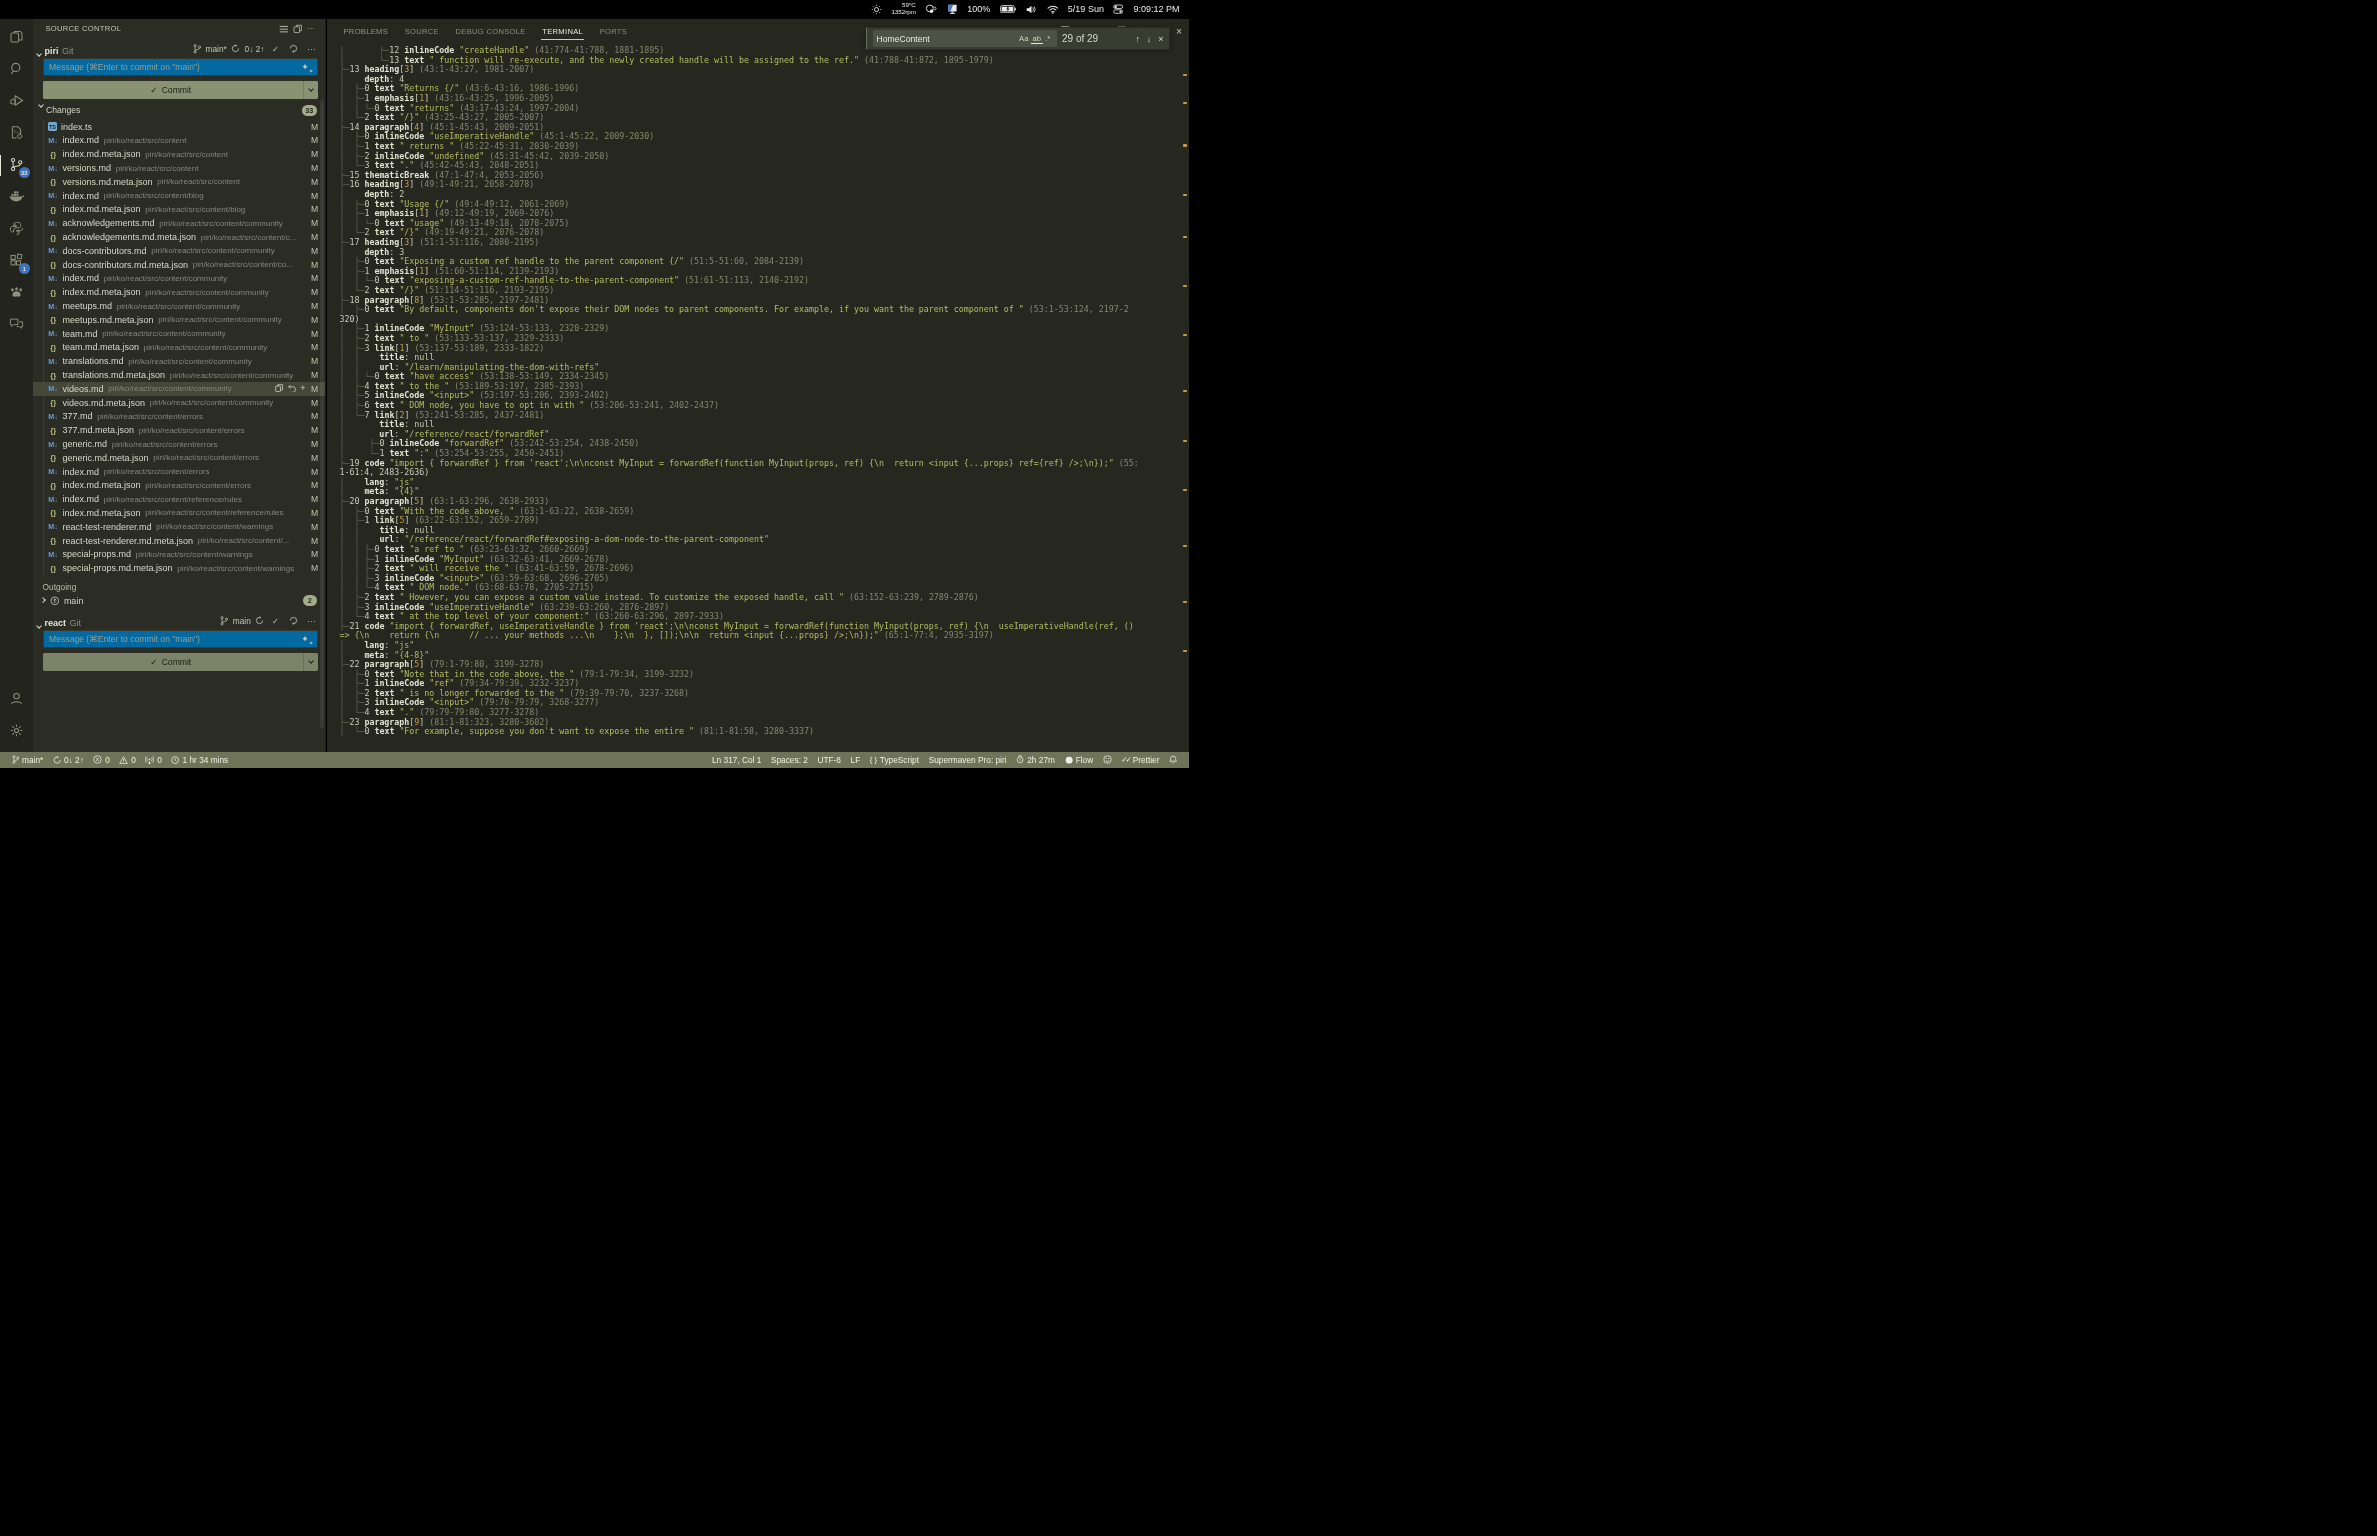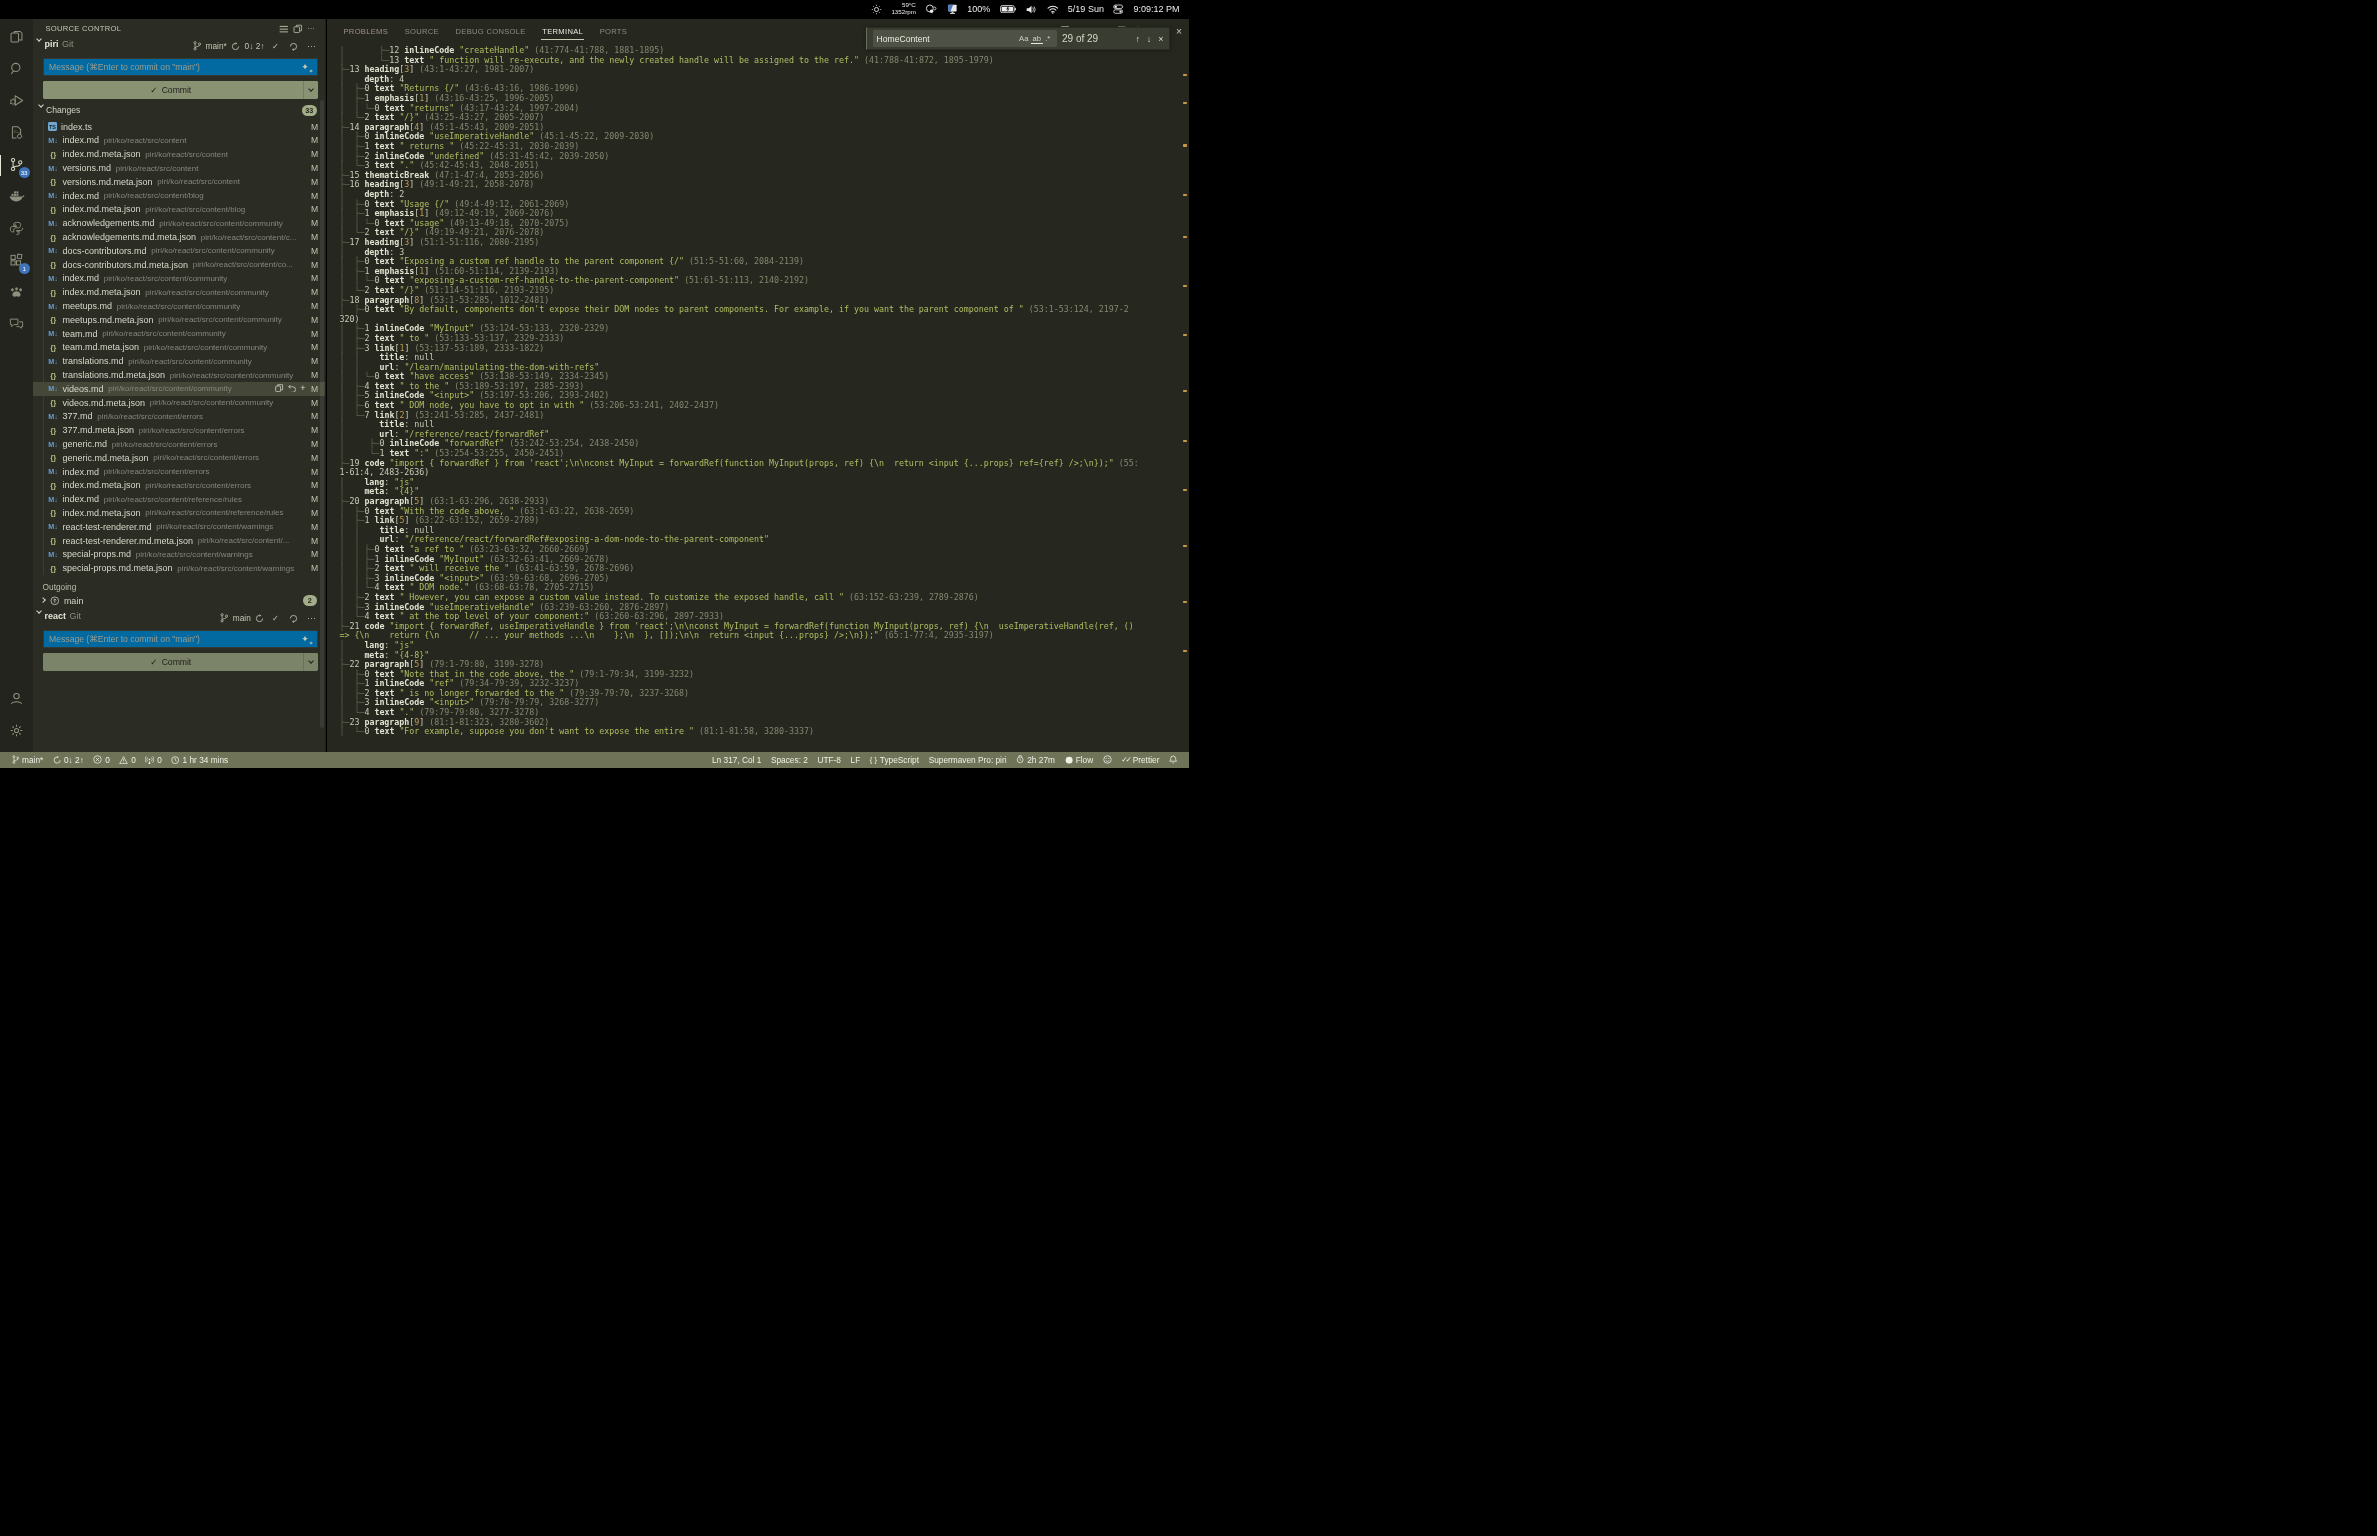--- a/index.html
+++ b/index.html
@@ -21,21 +21,21 @@
   .ab-item.active{color:#dcdfcd}
   .ab-item.active::before{content:"";position:absolute;left:0;top:5.5px;bottom:5.5px;width:1.4px;background:#e7e9da}
   .ab-badge{position:absolute;right:3.4px;bottom:3.4px;min-width:11px;height:11px;border-radius:6.2px;background:#3f74ba;color:#fff;font-size:6.2px;display:flex;align-items:center;justify-content:center;padding:0 2.1px}
   .ab-bottom{margin-top:auto;display:flex;flex-direction:column;align-items:center;padding-bottom:4.1px}
 
   
   .sidebar{position:absolute;top:18.6px;left:33px;width:293px;bottom:13px;background:#2b2d25;border-right:0.7px solid #1d1f18;overflow:hidden}
   .sb-title{height:20.6px;display:flex;align-items:center;padding:0 6.9px 0 12.4px;font-size:7.6px;letter-spacing:0.3px;color:#c3c6b2}
   .sb-title .spacer,.repo-head .spacer{flex:1}
   .sb-ico{color:#b9bda8;display:flex;align-items:center;justify-content:center;width:13.8px;height:13.8px;cursor:pointer}
-  .repo-head{height:16.5px;display:flex;align-items:flex-start;gap:3.4px;padding:0 6.9px 0 4.1px;font-size:9px}
+  .repo-head{height:16.5px;display:flex;align-items:flex-end;gap:3.4px;padding:0 6.9px 0 4.1px;font-size:9px}
   .repo-name{font-weight:700;color:#e2e4d4}
   .repo-type{color:#8b8e7d}
   .repo-meta{display:flex;align-items:center;gap:4.1px;color:#c3c6b2;font-size:8.3px}
   .msg-row{display:flex;margin:2.8px 6.9px 0 9.6px;position:relative}
   .msg-input{flex:1;height:18px;background:#0369a1;border:0.7px solid #363931;border-radius:1.4px;color:#d6d8c9;font-size:8.6px;padding:0 18px 0 5.5px;outline:none}
   .msg-input::placeholder{color:#9a9e8e}
   .sparkle{position:absolute;right:4.8px;top:3.4px;color:#c5c9b4}
   .commit-row{display:flex;margin:4.8px 6.9px 0 9.6px}
   .commit-btn{flex:1;height:18px;background:#8a9274;border-radius:1.4px;display:flex;align-items:center;justify-content:center;gap:4.1px;color:#21231b;font-size:8.6px;cursor:pointer}
   .commit-btn .dd{width:15px;align-self:stretch;border-left:0.7px solid #767e62;display:flex;align-items:center;justify-content:center;margin-left:auto}
@@ -713,21 +713,21 @@
       <div class="tline"><span class="t">│</span>  <span class="t">├─</span>0 <span class="k">text</span> <span class="s">"Usage {/"</span> <span class="l">(49:4-49:12, 2061-2069)</span></div>
       <div class="tline"><span class="t">│</span>  <span class="t">├─</span>1 <span class="k">emphasis</span>[<span class="n">1</span>] <span class="l">(49:12-49:19, 2069-2076)</span></div>
       <div class="tline"><span class="t">│</span>  <span class="t">│</span> <span class="t">└─</span>0 <span class="k">text</span> <span class="s">"usage"</span> <span class="l">(49:13-49:18, 2070-2075)</span></div>
       <div class="tline"><span class="t">│</span>  <span class="t">└─</span>2 <span class="k">text</span> <span class="s">"/}"</span> <span class="l">(49:19-49:21, 2076-2078)</span></div>
       <div class="tline"><span class="t">├─</span>17 <span class="k">heading</span>[<span class="n">3</span>] <span class="l">(51:1-51:116, 2080-2195)</span></div>
       <div class="tline"><span class="t">│</span>    <span class="k">depth</span>: 3</div>
       <div class="tline"><span class="t">│</span>  <span class="t">├─</span>0 <span class="k">text</span> <span class="s">"Exposing a custom ref handle to the parent component {/"</span> <span class="l">(51:5-51:60, 2084-2139)</span></div>
       <div class="tline"><span class="t">│</span>  <span class="t">├─</span>1 <span class="k">emphasis</span>[<span class="n">1</span>] <span class="l">(51:60-51:114, 2139-2193)</span></div>
       <div class="tline"><span class="t">│</span>  <span class="t">│</span> <span class="t">└─</span>0 <span class="k">text</span> <span class="s">"exposing-a-custom-ref-handle-to-the-parent-component"</span> <span class="l">(51:61-51:113, 2140-2192)</span></div>
       <div class="tline"><span class="t">│</span>  <span class="t">└─</span>2 <span class="k">text</span> <span class="s">"/}"</span> <span class="l">(51:114-51:116, 2193-2195)</span></div>
-      <div class="tline"><span class="t">├─</span>18 <span class="k">paragraph</span>[<span class="n">8</span>] <span class="l">(53:1-53:285, 1012-2481)</span></div>
+      <div class="tline"><span class="t">├─</span>18 <span class="k">paragraph</span>[<span class="n">8</span>] <span class="l">(53:1-53:285, 2197-2481)</span></div>
       <div class="tline"><span class="t">│</span>  <span class="t">├─</span>0 <span class="k">text</span> <span class="s">"By default, components don't expose their DOM nodes to parent components. For example, if you want the parent component of "</span> <span class="l">(53:1-53:124, 2197-2</span></div>
       <div class="tline">320)</div>
       <div class="tline"><span class="t">│</span>  <span class="t">├─</span>1 <span class="k">inlineCode</span> <span class="s">"MyInput"</span> <span class="l">(53:124-53:133, 2320-2329)</span></div>
       <div class="tline"><span class="t">│</span>  <span class="t">├─</span>2 <span class="k">text</span> <span class="s">" to "</span> <span class="l">(53:133-53:137, 2329-2333)</span></div>
       <div class="tline"><span class="t">│</span>  <span class="t">├─</span>3 <span class="k">link</span>[<span class="n">1</span>] <span class="l">(53:137-53:189, 2333-1822)</span></div>
       <div class="tline"><span class="t">│</span>  <span class="t">│</span>    <span class="k">title</span>: null</div>
       <div class="tline"><span class="t">│</span>  <span class="t">│</span>    <span class="k">url</span>: <span class="s">"/learn/manipulating-the-dom-with-refs"</span></div>
       <div class="tline"><span class="t">│</span>  <span class="t">│</span> <span class="t">└─</span>0 <span class="k">text</span> <span class="s">"have access"</span> <span class="l">(53:138-53:149, 2334-2345)</span></div>
       <div class="tline"><span class="t">│</span>  <span class="t">├─</span>4 <span class="k">text</span> <span class="s">" to the "</span> <span class="l">(53:189-53:197, 2385-2393)</span></div>
       <div class="tline"><span class="t">│</span>  <span class="t">├─</span>5 <span class="k">inlineCode</span> <span class="s">"&lt;input&gt;"</span> <span class="l">(53:197-53:206, 2393-2402)</span></div>

